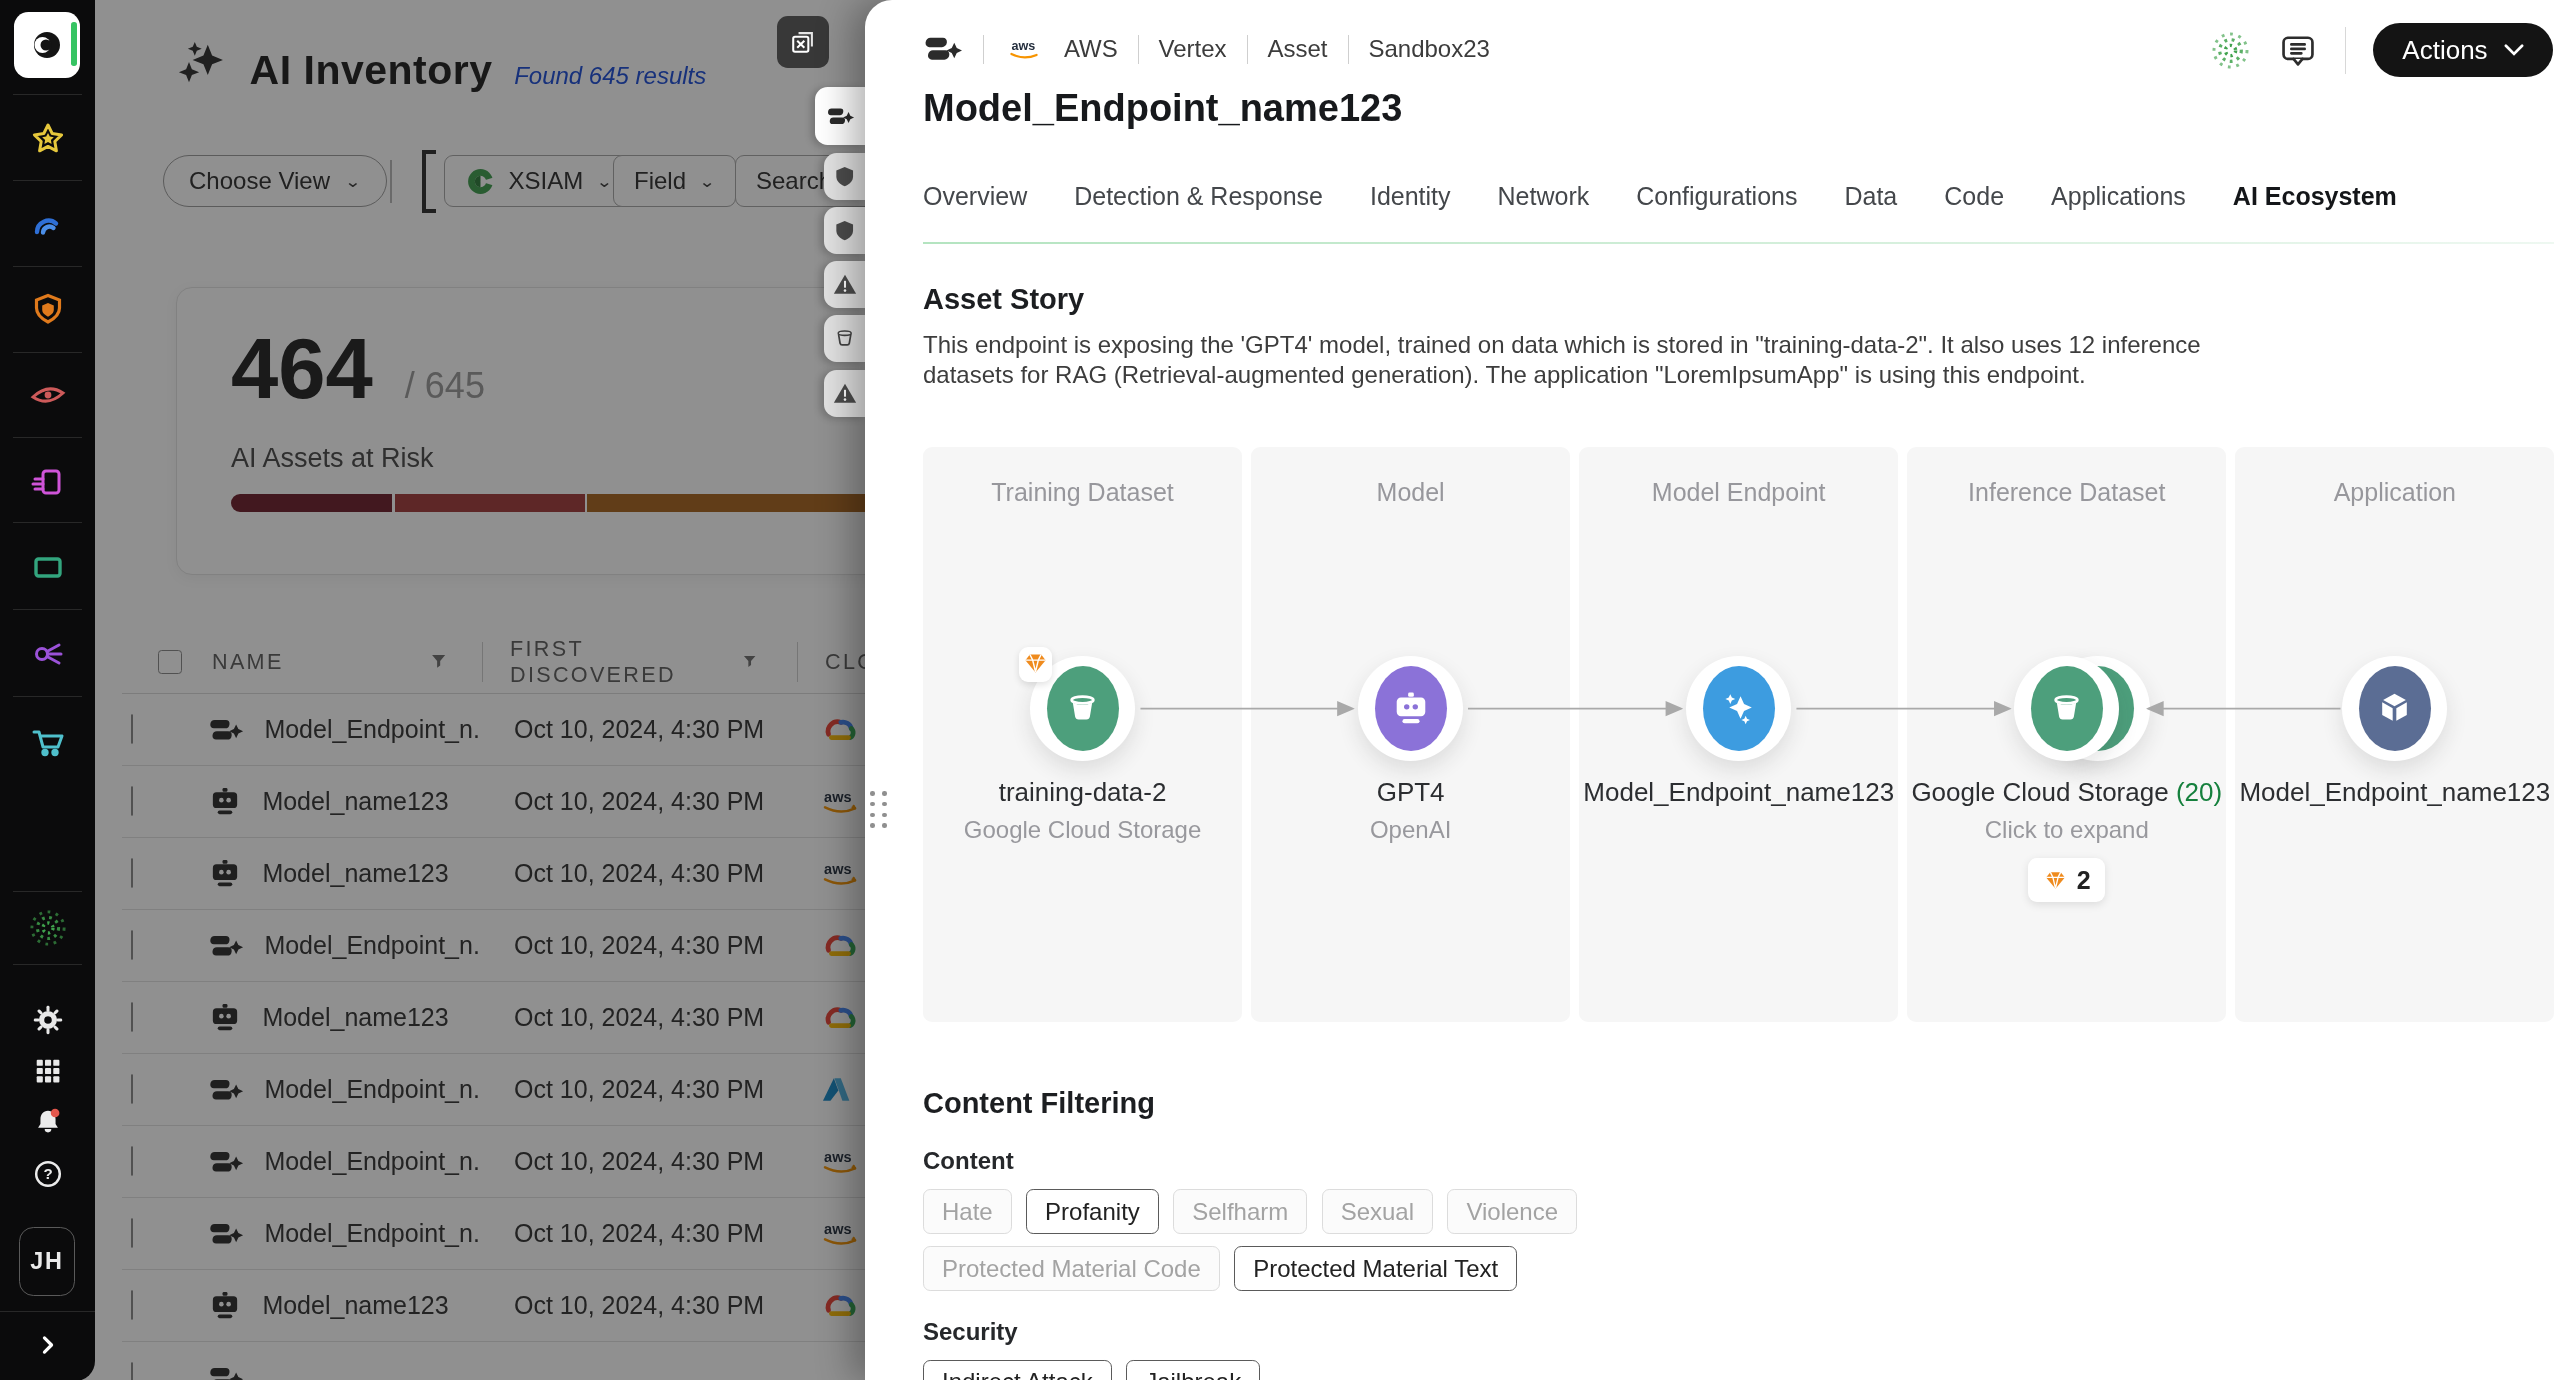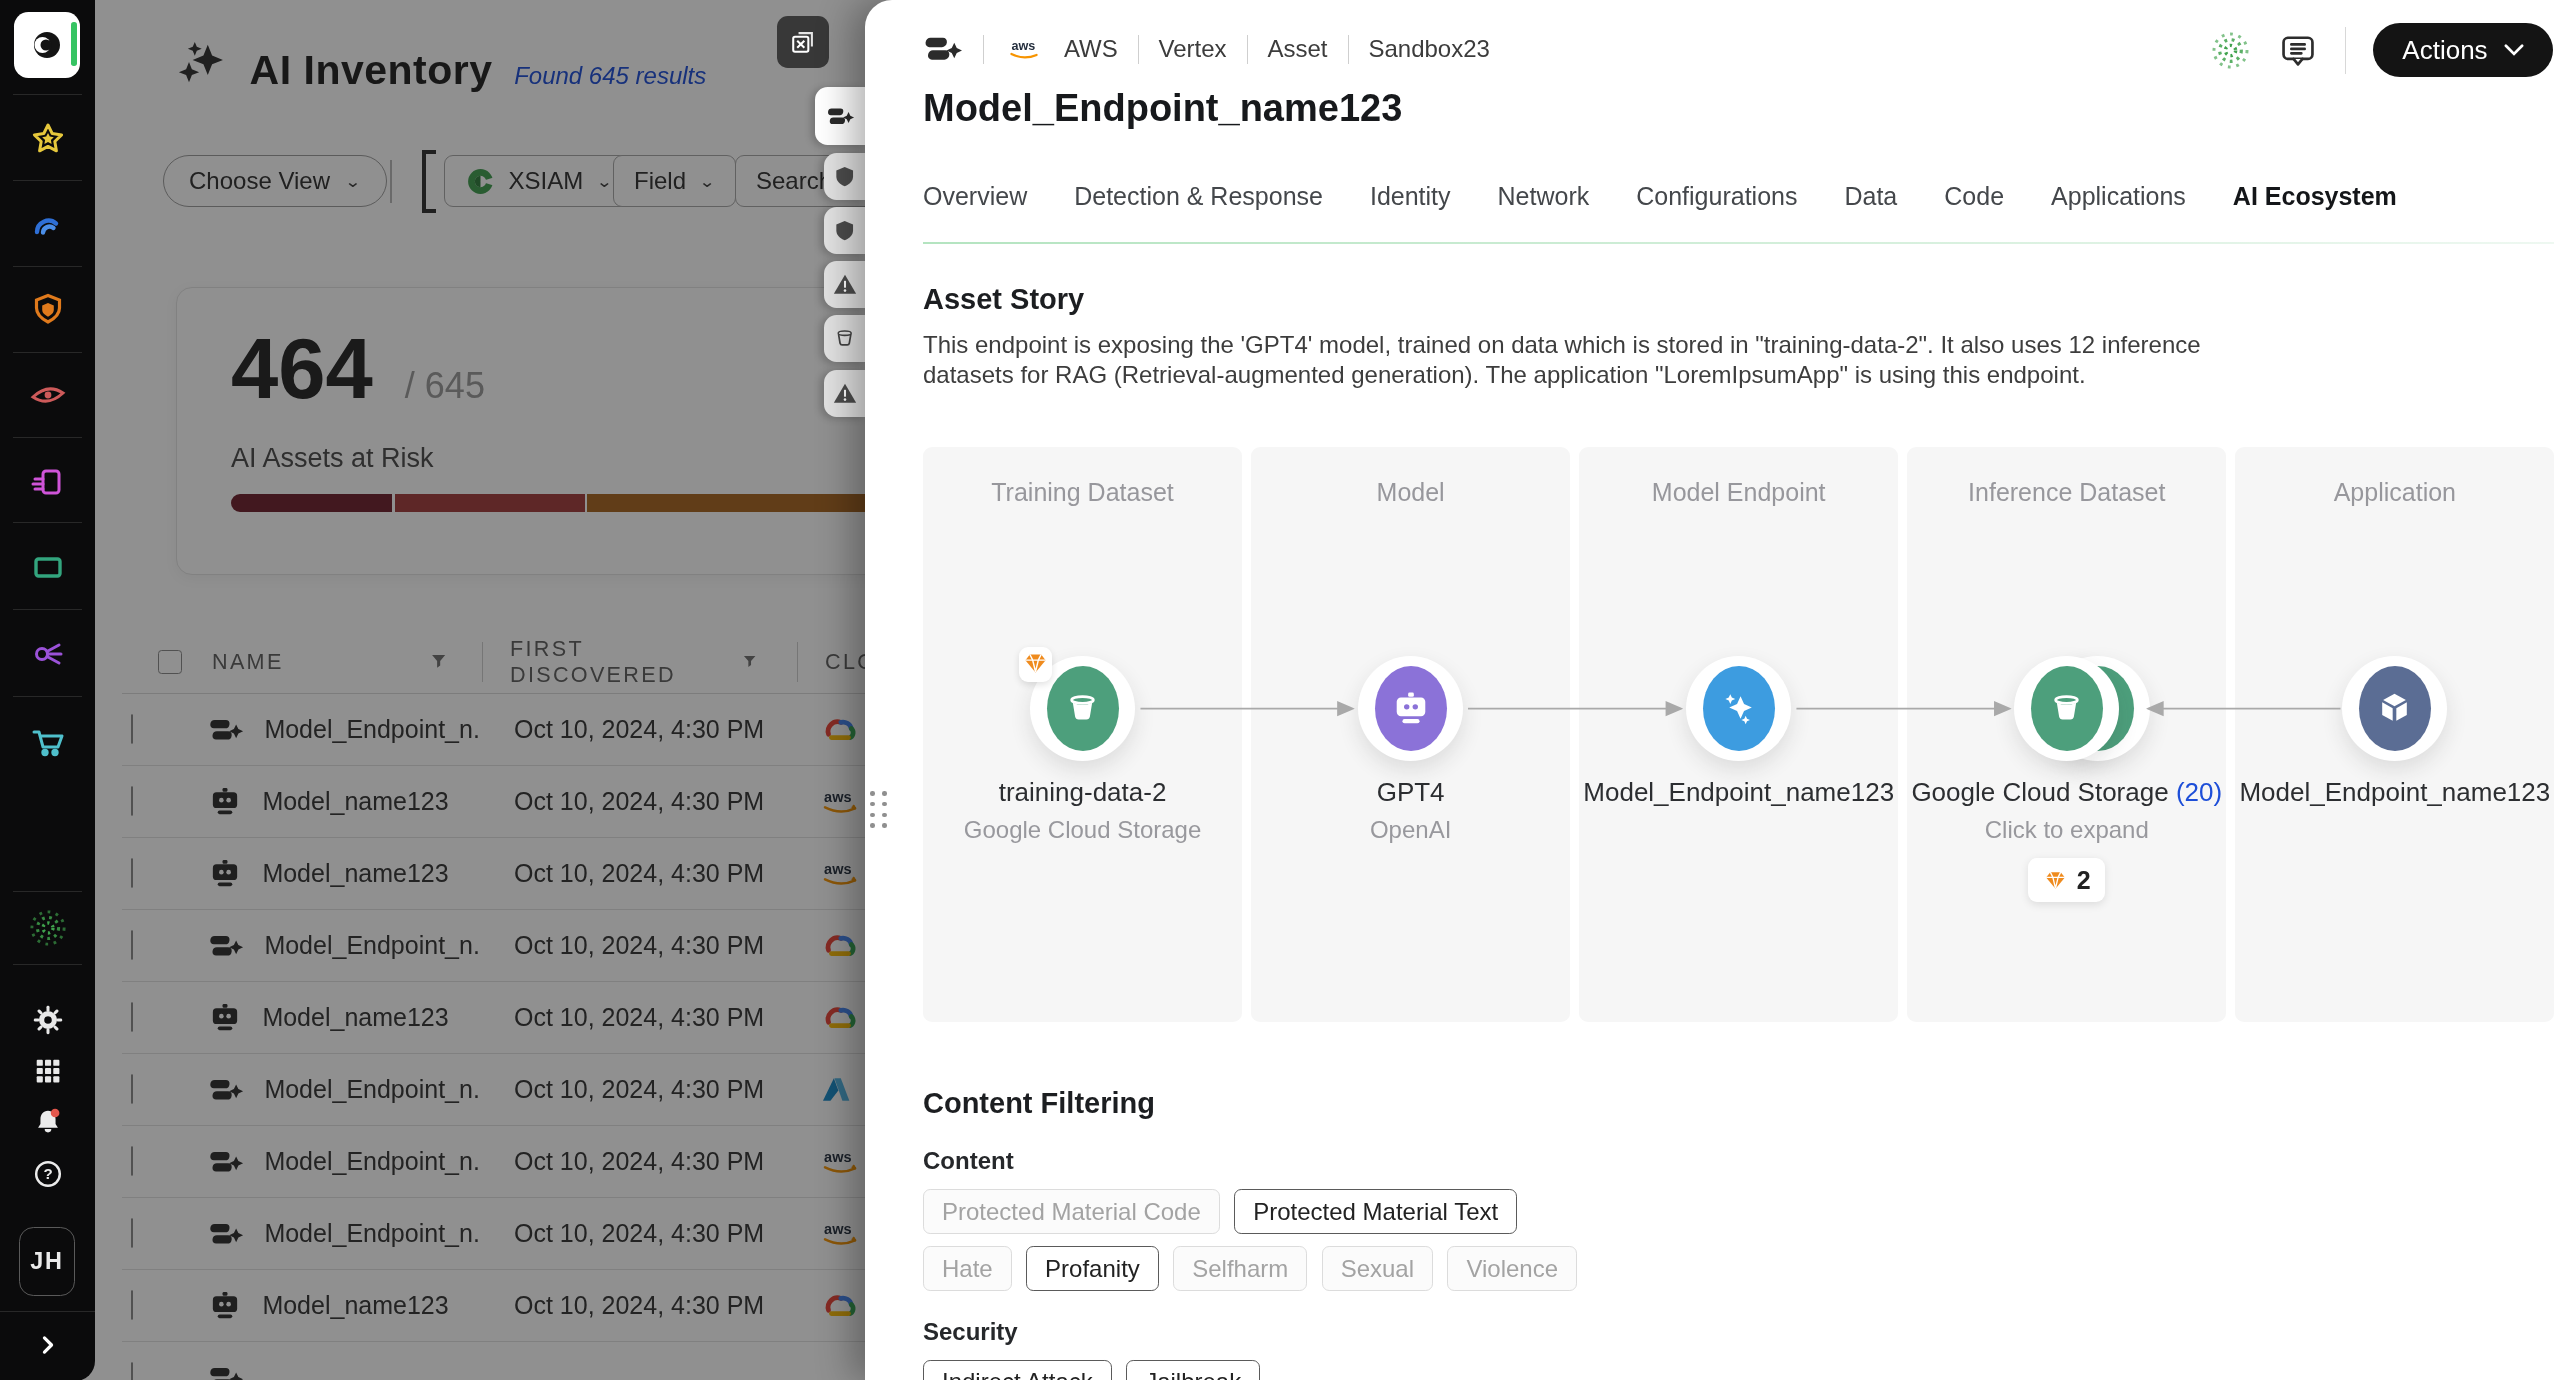--- a/index.html
+++ b/index.html
@@ -102,21 +102,21 @@
   .dcol { flex:1; background:#f6f6f6; border-radius:9px; position:relative; }
   .dcol-h { text-align:center; margin-top:31px; font-size:25px; color:#97979c; }
   .node-block { position:absolute; top:209px; left:0; right:0; display:flex; flex-direction:column; align-items:center; }
   .node-stack { position:relative; width:105px; height:105px; }
   .node-circ { width:105px; height:105px; background:#fff; border-radius:50%;
                box-shadow:0 9px 21.6px rgba(40,40,40,0.12); display:flex; align-items:center; justify-content:center; position:relative; }
   .node-circ.back { position:absolute; left:31px; top:0; }
   .node-circ.front { position:absolute; left:0; top:0; }
   .node-inner { width:72px; height:85px; border-radius:50%; display:flex; align-items:center; justify-content:center; }
   .node-name { margin-top:16px; font-size:26px; color:#2c2e31; white-space:nowrap; }
-  .node-name .cnt { color:#1d4ed8; }
+  .node-name .cnt { color:#15803d; }
   .node-sub { margin-top:8px; font-size:24px; color:#98989d; }
   .gem-badge-corner { position:absolute; left:-10.8px; top:-9px; background:#fff; border-radius:9px; padding:2.7px;
                       box-shadow:0 2.7px 7.2px rgba(0,0,0,0.12); }
   .count-badge { margin-top:14.4px; background:#fff; border-radius:9px; padding:7.2px 14.4px; display:flex;
                  align-items:center; gap:9px; box-shadow:0 2.7px 9px rgba(0,0,0,0.10); font-size:25px; font-weight:bold; color:#222; }
   .edges { position:absolute; inset:0; pointer-events:none; }
 
   .cf { position:absolute; left:58px; top:1087px; right:36px; }
   .cf-group-label { font-size:24px; font-weight:bold; color:#26282b; margin:27px 0 14.4px; }
   .chip-row { display:flex; gap:14.4px; margin-bottom:12.6px; }
@@ -881,30 +881,30 @@
           <polygon points="1358,290 1374,283 1374,297"></polygon>
       </g>
     </svg>
   </div>
 
   <div class="cf">
     <h2 class="section-h">Content Filtering</h2>
     <div id="cf-groups">
         <div class="cf-group-label">Content</div>
         <div class="chip-row">
-          <span class="chip">Protected Material Code</span>
-          <span class="chip active">Protected Material Text</span>
-        </div>
-        <div class="chip-row">
           <span class="chip">Hate</span>
           <span class="chip active">Profanity</span>
           <span class="chip">Selfharm</span>
           <span class="chip">Sexual</span>
           <span class="chip">Violence</span>
         </div>
+        <div class="chip-row">
+          <span class="chip">Protected Material Code</span>
+          <span class="chip active">Protected Material Text</span>
+        </div>
         <div class="cf-group-label">Security</div>
         <div class="chip-row">
           <span class="chip active">Indirect Attack</span>
           <span class="chip active">Jailbreak</span>
         </div>
       </div>
   </div>
 </section>
 
 

